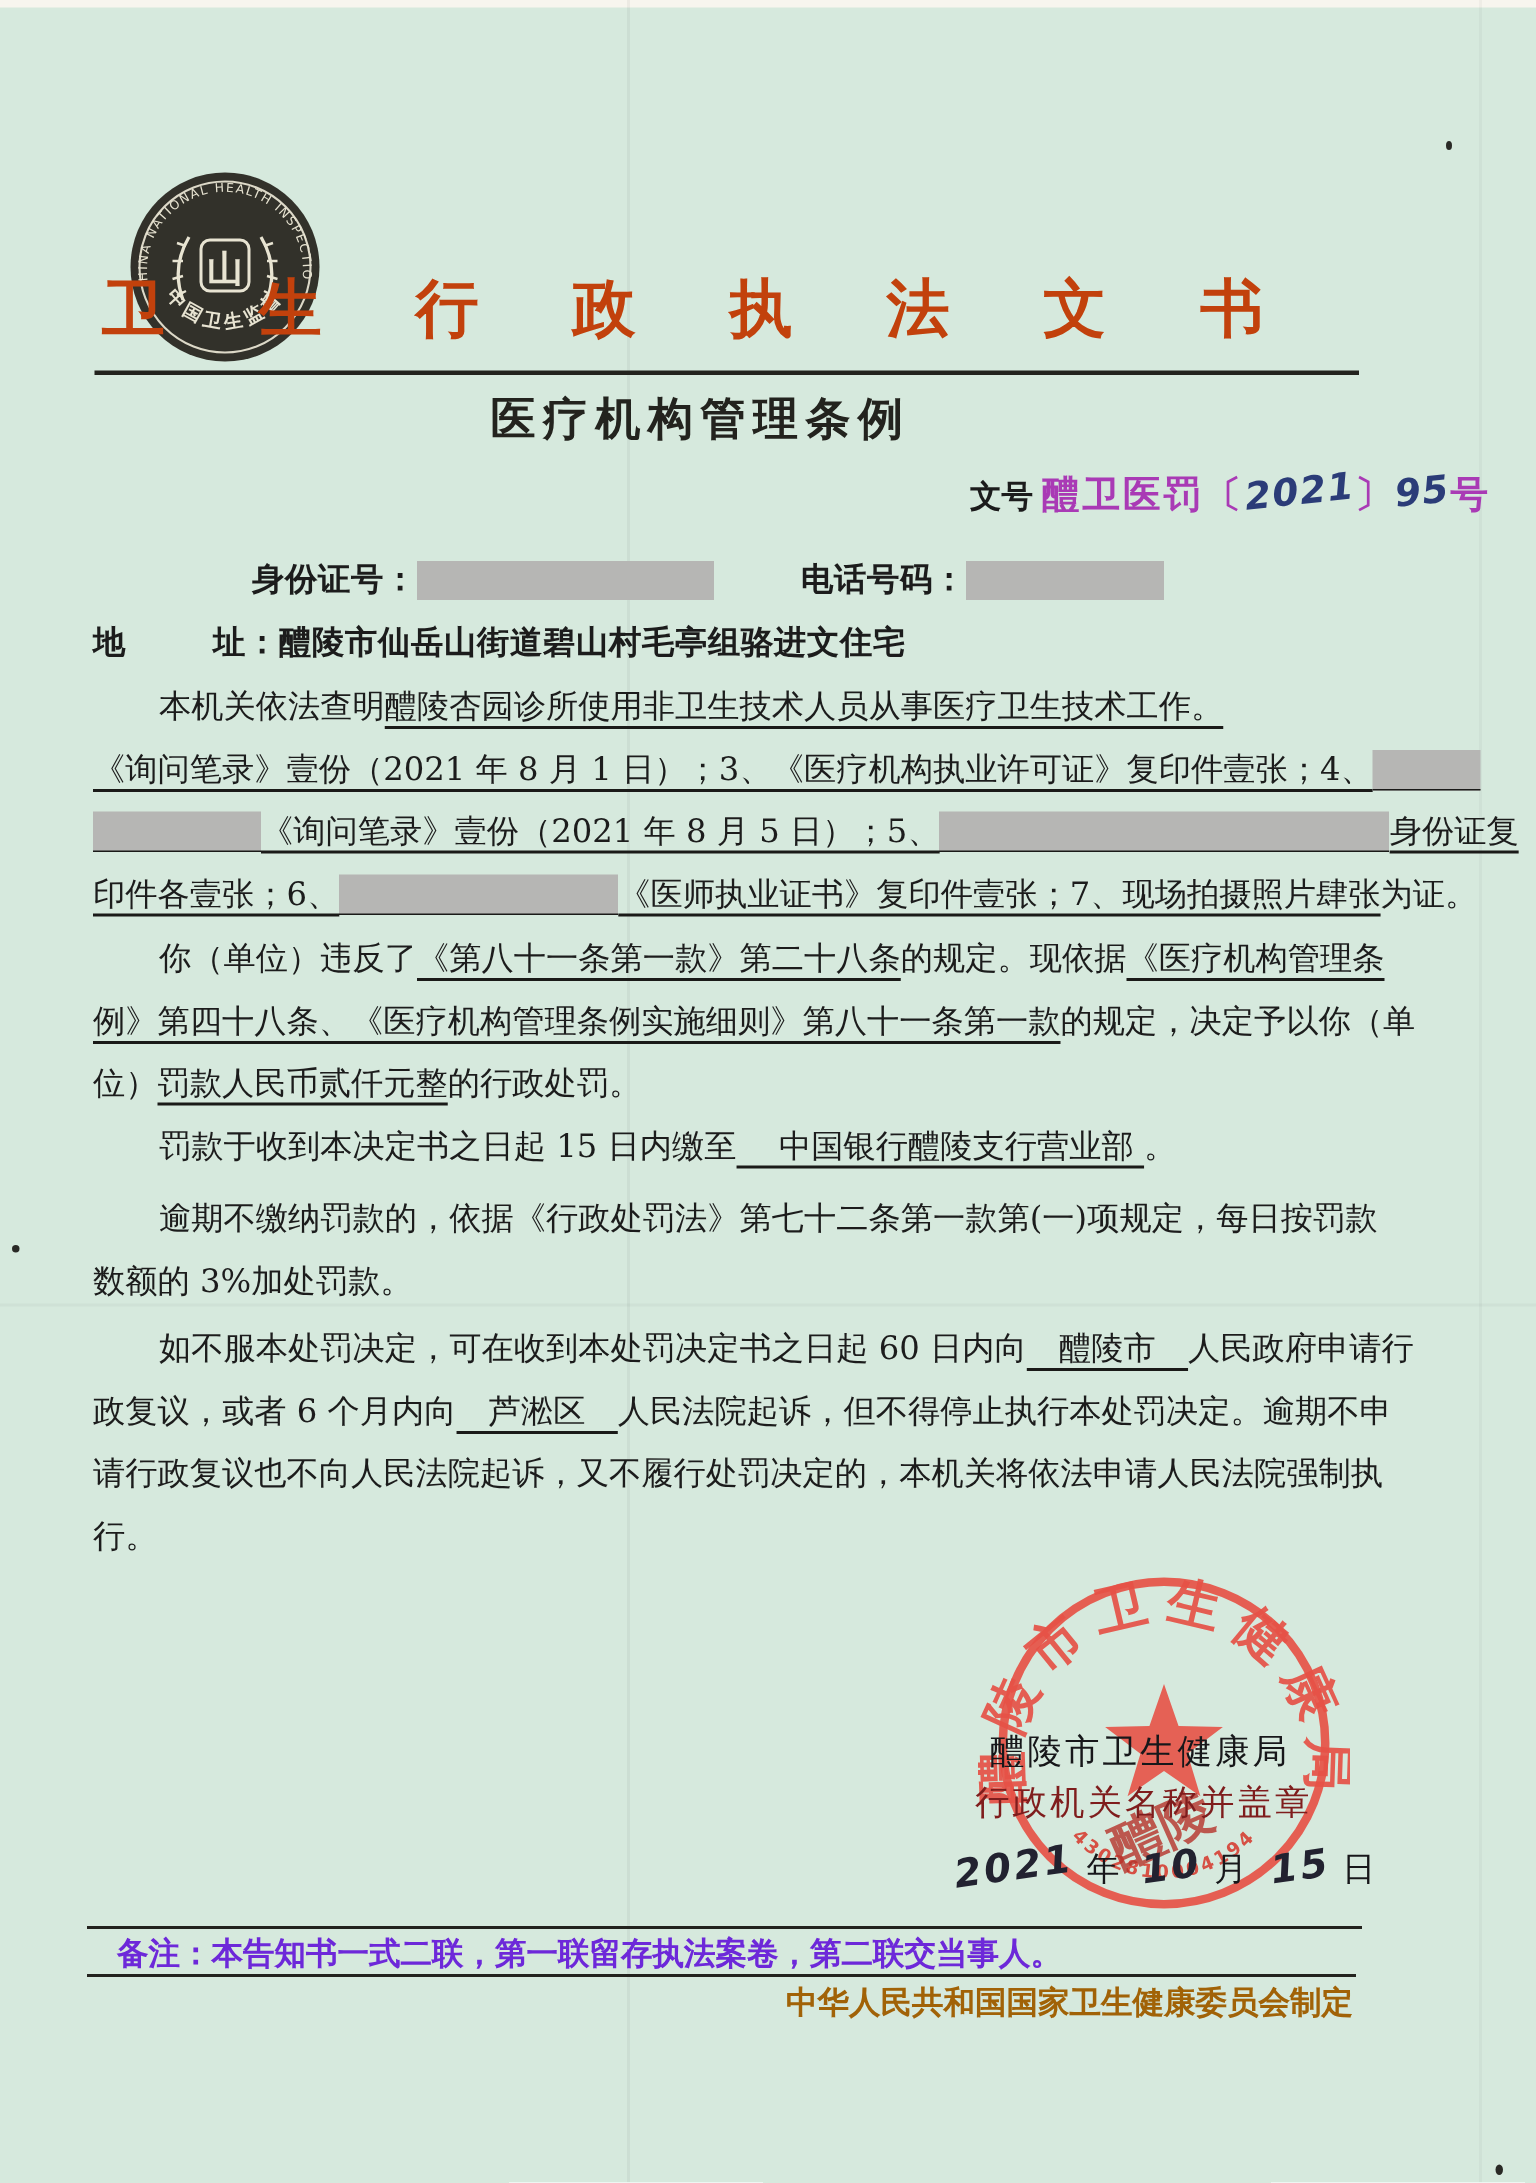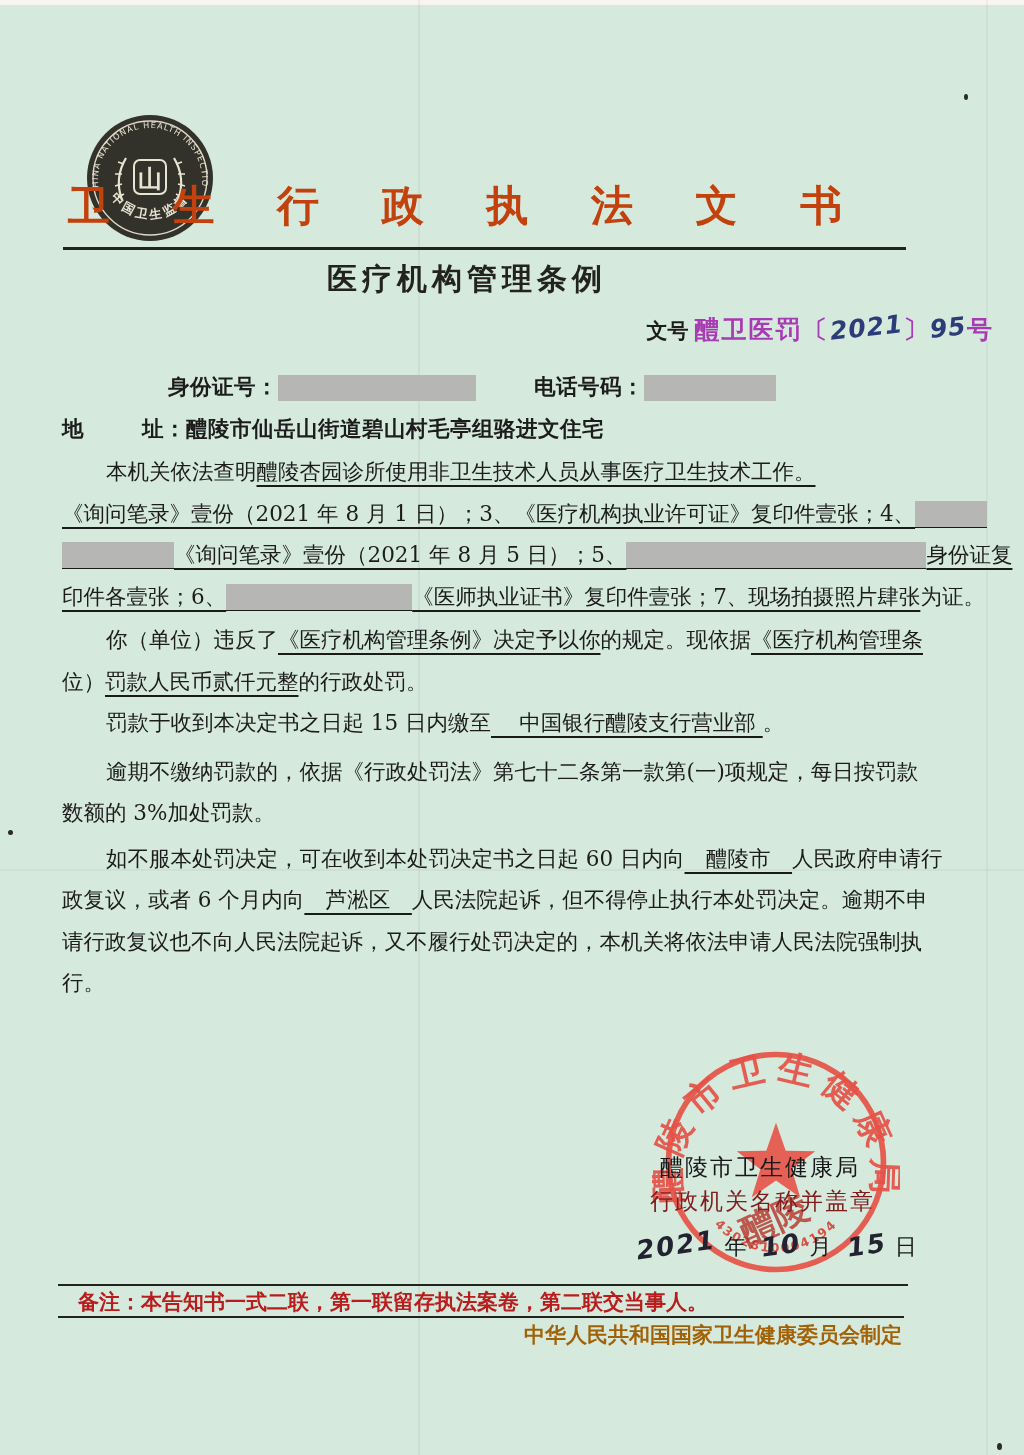--- a/index.html
+++ b/index.html
@@ -64,21 +64,21 @@
   .sig-date .hwd{
     font-family:"DejaVu Sans","Liberation Sans",sans-serif;font-style:italic;font-weight:700;
     font-size:26px;color:#222230;display:inline-block;transform:rotate(-8deg);
     letter-spacing:2px;margin:0 8px;
   }
   .sig-date .plabel{letter-spacing:0;}
 
   
   .rule-f1{position:absolute;left:58px;top:1284px;width:850px;height:2px;background:#23231e;}
   .rule-f2{position:absolute;left:58px;top:1316px;width:846px;height:2px;background:#23231e;}
-  .note{position:absolute;left:78px;top:1288px;font-size:21px;font-weight:600;color:#b91c1c;white-space:nowrap;}
+  .note{position:absolute;left:78px;top:1288px;font-size:21px;font-weight:600;color:#6d28d9;white-space:nowrap;}
   .issuer{position:absolute;right:122px;top:1321px;font-size:21px;font-weight:700;
     font-family:"DejaVu Sans","Liberation Sans",sans-serif;color:#a16207;white-space:nowrap;}
 </style>
 </head>
 <body>
 
 <div class="page">
 
   <div class="edge-top"></div>
   <div class="crease-v" style="left:418px;"></div>
@@ -118,21 +118,22 @@
     <span>文号</span><span class="sp" style="width:6px;"></span><span class="stamped">醴卫医罚〔</span><span class="hw">2021</span><span class="stamped">〕</span><span class="hw">95</span><span class="stamped">号</span>
   </div>
 
   <div class="body-lines">
       <div class="bline bold" style="text-indent: 106px;"><span>身份证号：</span><span class="redact" style="width: 198px;"></span><span class="sp" style="width: 58px;"></span><span>电话号码：</span><span class="redact" style="width: 132px;"></span></div>
       <div class="bline bold"><span>地</span><span class="sp" style="width: 58px;"></span><span>址：醴陵市仙岳山街道碧山村毛亭组骆进文住宅</span></div>
       <div class="bline" style="text-indent: 44px; margin-top: 2px;"><span>本机关依法查明</span><span class="u">醴陵杏园诊所使用非卫生技术人员从事医疗卫生技术工作。</span></div>
       <div class="bline"><span class="u">《询问笔录》壹份（2021 年 8 月 1 日）；3、《医疗机构执业许可证》复印件壹张；4、</span><span class="redact ru" style="width: 72px;"></span></div>
       <div class="bline"><span class="redact ru" style="width: 112px;"></span><span class="u">《询问笔录》壹份（2021 年 8 月 5 日）；5、</span><span class="redact ru" style="width: 300px;"></span><span class="u">身份证复</span></div>
       <div class="bline"><span class="u">印件各壹张；6、</span><span class="redact ru" style="width: 186px;"></span><span class="u">《医师执业证书》复印件壹张；7、现场拍摄照片肆张</span><span>为证。</span></div>
-      <div class="bline" style="text-indent: 44px; margin-top: 2px;"><span>你（单位）违反了</span><span class="u">《医疗机构管理条例》决定予以你</span><span>的规定。现依据</span><span class="u">《医疗机构管理条</span></div>
+      <div class="bline" style="text-indent: 44px; margin-top: 2px;"><span>你（单位）违反了</span><span class="u">《第八十一条第一款》第二十八条</span><span>的规定。现依据</span><span class="u">《医疗机构管理条</span></div>
+      <div class="bline"><span class="u">例》第四十八条、《医疗机构管理条例实施细则》第八十一条第一款</span><span>的规定，决定予以你（单</span></div>
       <div class="bline"><span>位）</span><span class="u">罚款人民币贰仟元整</span><span>的行政处罚。</span></div>
       <div class="bline" style="text-indent: 44px;"><span>罚款于收到本决定书之日起 15 日内缴至</span><span class="u">　 中国银行醴陵支行营业部 </span><span>。</span></div>
       <div class="bline" style="text-indent: 44px; margin-top: 7px;"><span>逾期不缴纳罚款的，依据《行政处罚法》第七十二条第一款第(一)项规定，每日按罚款</span></div>
       <div class="bline"><span>数额的 3%加处罚款。</span></div>
       <div class="bline" style="text-indent: 44px; margin-top: 4px;"><span>如不服本处罚决定，可在收到本处罚决定书之日起 60 日内向</span><span class="u">　醴陵市　</span><span>人民政府申请行</span></div>
       <div class="bline"><span>政复议，或者 6 个月内向</span><span class="u">　芦淞区　</span><span>人民法院起诉，但不得停止执行本处罚决定。逾期不申</span></div>
       <div class="bline"><span>请行政复议也不向人民法院起诉，又不履行处罚决定的，本机关将依法申请人民法院强制执</span></div>
       <div class="bline"><span>行。</span></div>
     </div>
 

